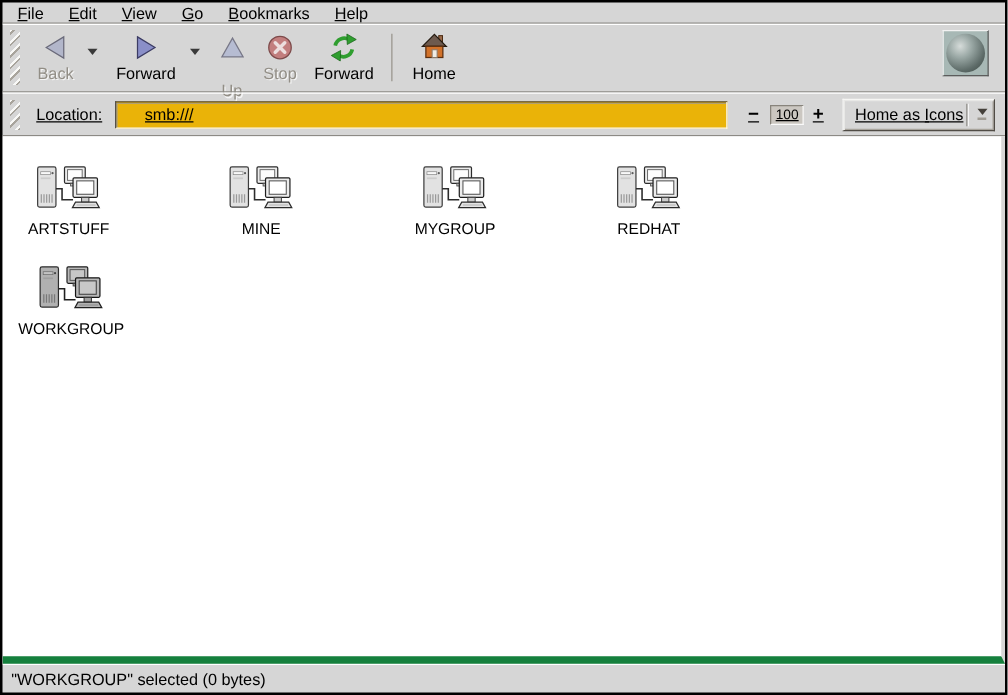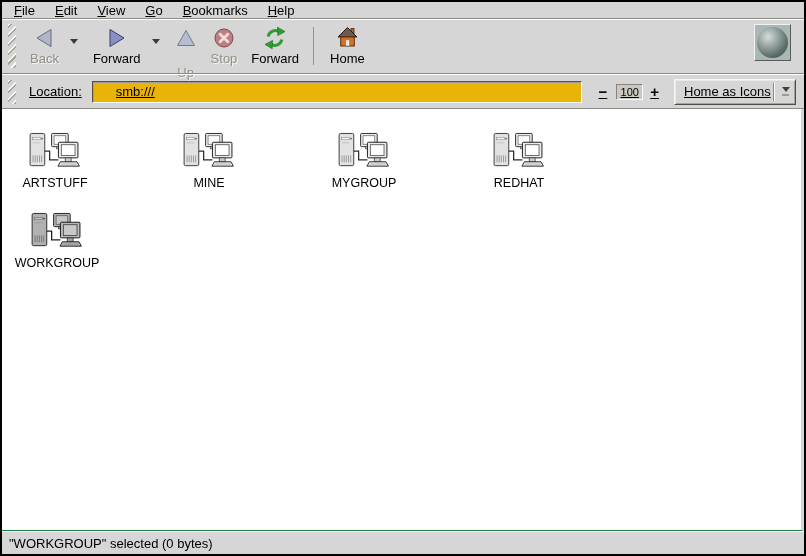--- a/index.html
+++ b/index.html
@@ -49,21 +49,21 @@
   .viewas{margin-left:13px;width:122px;height:26px;display:flex;align-items:center;
     background:#d6d6d6;border:1px solid;border-color:#f6f6f4 #504c46 #504c46 #f6f6f4;
     box-shadow:inset 1px 1px 0 #e8e8e6, inset -1px -1px 0 #a8a49c;
     font-size:13px;padding:0 4px 0 9px;}
   .viewas .vtext{flex:1;white-space:nowrap;}
   .vsep{width:2px;align-self:stretch;margin:3px 4px 3px 2px;border-left:1px solid #8c8a85;border-right:1px solid #fff;}
   .vind{display:flex;flex-direction:column;align-items:center;padding:0 3px;}
   .vind .down{width:0;height:0;border-left:4px solid transparent;border-right:4px solid transparent;border-top:5px solid #44403a;}
   .vind .dash{width:7px;height:2px;background:#a09c94;margin-top:2px;}
   
-  .content{flex:1;background:#fff;position:relative;border-right:3px solid #d6d6d6;border-bottom:1px solid #15803d;overflow:hidden;}
+  .content{flex:1;background:#fff;position:relative;border-right:3px solid #d6d6d6;border-bottom:6px solid #15803d;overflow:hidden;}
   .icon-item{position:absolute;width:110px;display:flex;flex-direction:column;align-items:center;}
   .icon-item svg{flex:none;}
   .ilabel{margin-top:3px;font-size:12.5px;white-space:nowrap;}
   .icon-item.selected svg{filter:brightness(0.78) contrast(1.02);}
   
   .statusbar{flex:none;height:23px;border-top:1px solid #fff;display:flex;align-items:center;padding-left:7px;font-size:13px;}
   .hidden-defs{position:absolute;width:0;height:0;overflow:hidden;}
 </style>
 </head>
 <body>

